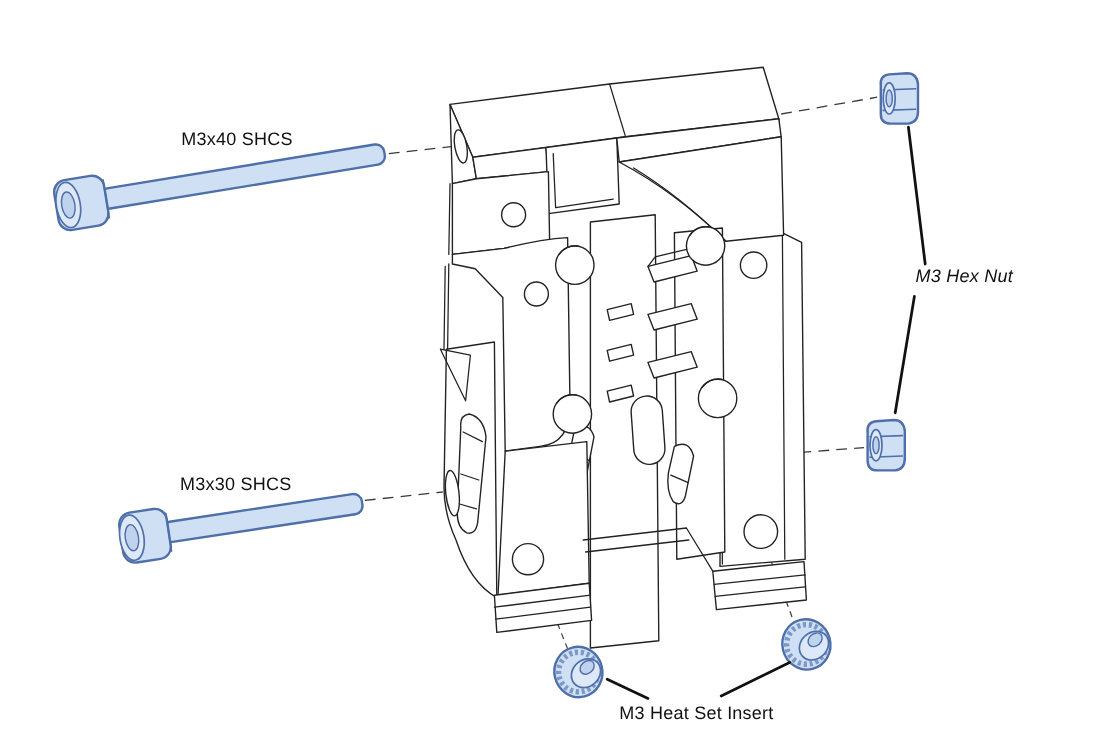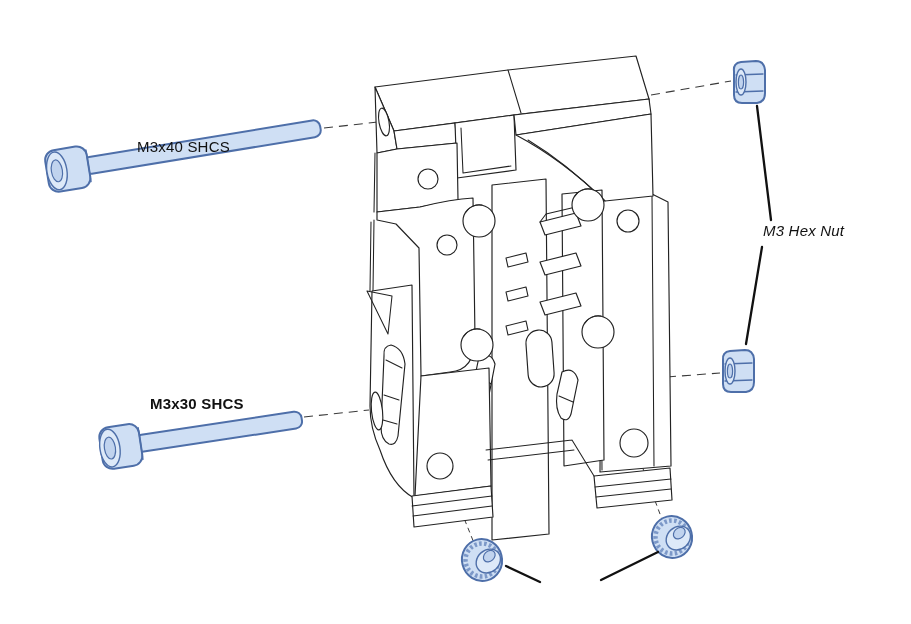--- a/index.html
+++ b/index.html
@@ -5,22 +5,22 @@
   html,body{margin:0;padding:0;background:#ffffff;}
   #stage{
     position:relative;width:911px;height:624px;background:#ffffff;
     font-family:"Liberation Sans",sans-serif;overflow:hidden;
   }
   #drawing{position:absolute;left:0;top:0;}
   .part-label{
     position:absolute;font-size:15px;line-height:18px;color:#111111;
     white-space:nowrap;letter-spacing:.2px;
   }
-  #label-bolt-top{left:137px;top:108px;margin-top:30px;}
-  #label-bolt-bottom{left:150px;top:395px;font-weight:bold;}
+  #label-bolt-top{left:151px;top:108px;}
+  #label-bolt-bottom{left:150px;top:395px;}
   #label-hex-nut{left:763px;top:222px;font-style:italic;}
   #label-heat-set{left:516px;top:586px;}
 
   
   .ln{fill:#ffffff;stroke:#222222;stroke-width:1.15;stroke-linejoin:round;stroke-linecap:round;}
   .lo{fill:none;stroke:#222222;stroke-width:1.05;stroke-linejoin:round;stroke-linecap:round;}
   .hole{fill:#ffffff;stroke:#222222;stroke-width:1.15;}
   .dash{fill:none;stroke:#3a3a3a;stroke-width:1.1;stroke-dasharray:9 6;}
   .dash-sm{fill:none;stroke:#3a3a3a;stroke-width:1;stroke-dasharray:5 4;}
   .leader{fill:none;stroke:#111111;stroke-width:2.3;stroke-linecap:round;}
@@ -163,13 +163,14 @@
       <path class="leader" d="M601,580 L658,552"></path>
     </g>
   </svg>
 
   <div class="part-label" id="label-bolt-top">M3x40 SHCS</div>
 
   <div class="part-label" id="label-hex-nut">M3 Hex Nut</div>
 
   <div class="part-label" id="label-bolt-bottom">M3x30 SHCS</div>
 
+  <div class="part-label" id="label-heat-set">M3 Heat Set Insert</div>
 </div>
 
 </body></html>

